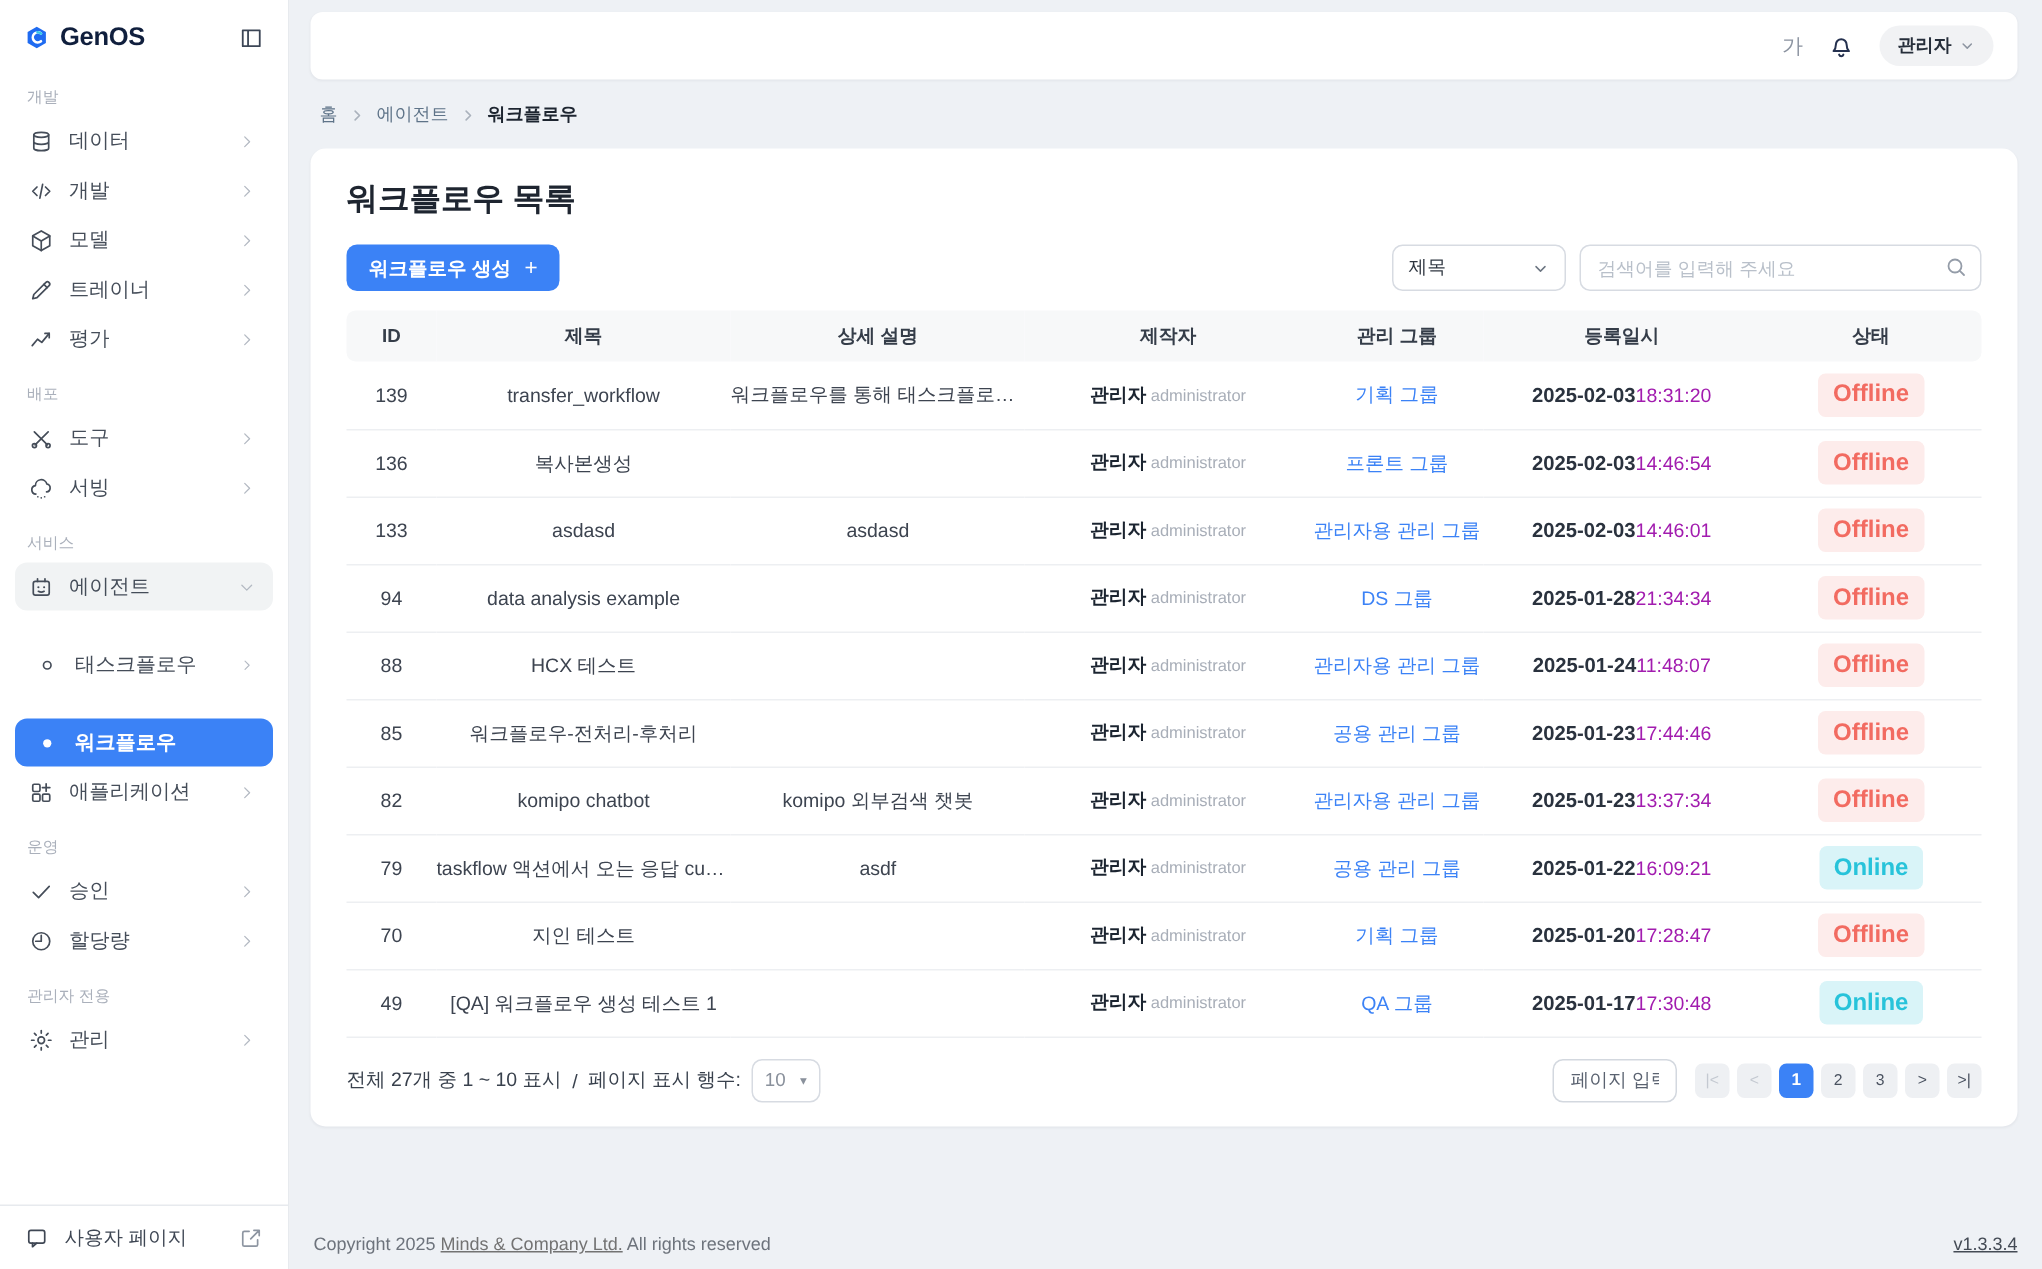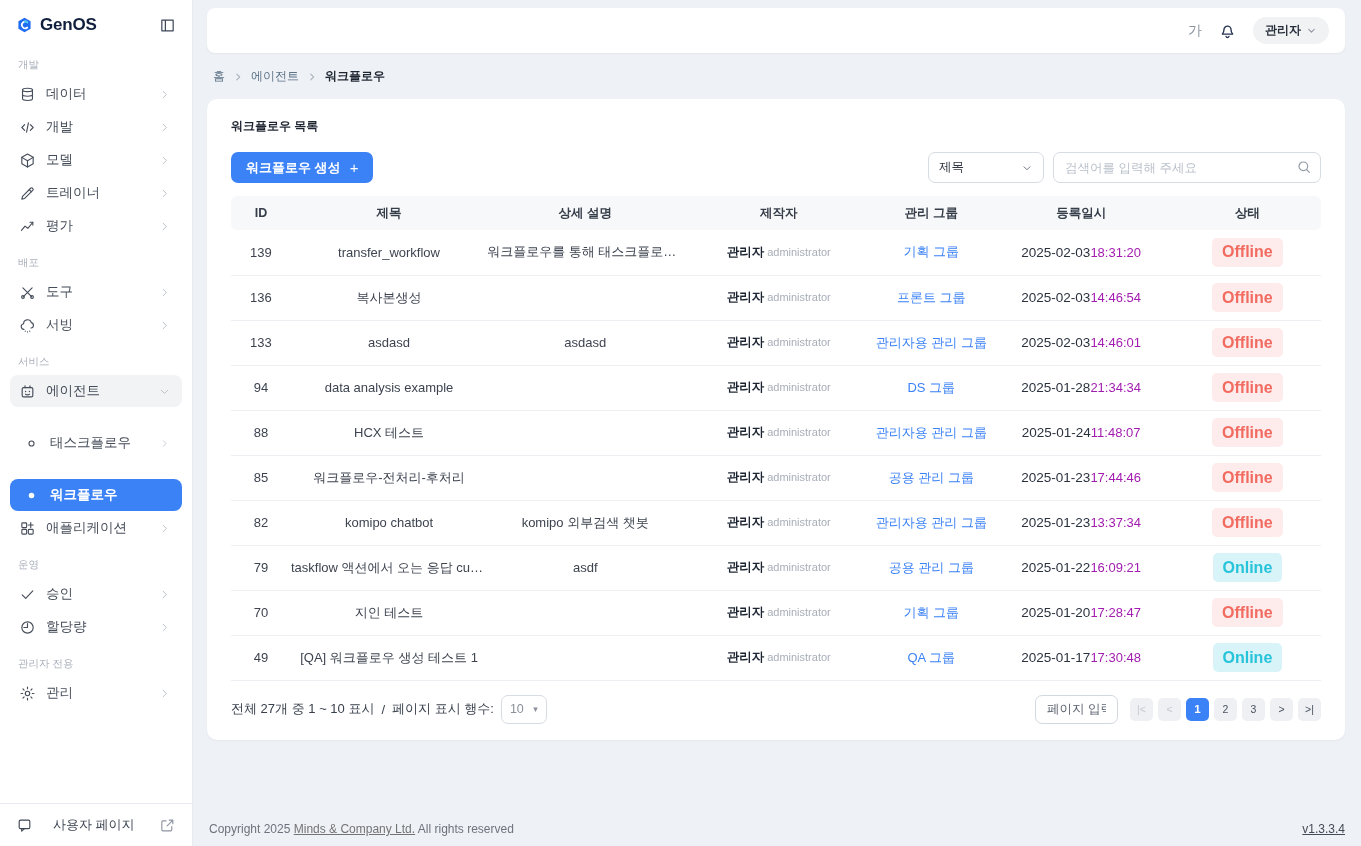--- a/index.html
+++ b/index.html
@@ -18,42 +18,42 @@
   .nav-item { display:flex; align-items:center; gap:10px; padding:7px 9px; border-radius:8px; font-size:13.5px; color:#454d59; cursor:pointer; margin:1px 0; }
   .nav-item .lbl { flex:1; }
   .nav-item .chev { color:#b4bac3; }
   .nav-item.expanded { background:#f1f3f4; }
   .nav-item.child { padding-left:13px;margin-top:20px; }
   .nav-item.child .ic svg { width:11px; height:11px; }
   .nav-item.active { background:#3b82f6; color:#fff; font-weight:700; }
   .ic { display:flex; align-items:center; justify-content:center; width:17px; }
   .ic svg { width:17px; height:17px; }
   .ic.chev svg { width:13px; height:13px; }
-  .sidebar-footer { border-top:1px solid #e7eaee; padding:12px 16px; display:flex; align-items:center; gap:20px; font-size:13px; color:#3f4754; cursor:pointer; }
+  .sidebar-footer { border-top:1px solid #e7eaee; padding:12px 16px; display:flex; align-items:center; gap:10px; font-size:13px; color:#3f4754; cursor:pointer; }
   .sidebar-footer .ext { margin-left:auto; color:#8d95a1; }
 
   
   .main { flex:1; display:flex; flex-direction:column; min-width:0; }
   .topbar { margin:8px 16px 0 14px; height:45px; background:#fff; border-radius:8px; box-shadow:0 1px 2px rgba(16,24,40,.05); display:flex; align-items:center; justify-content:flex-end; gap:16px; padding:0 16px; }
   .font-size-btn { font-size:14px; color:#8b93a0; cursor:pointer; }
   .bell { color:#25314f; cursor:pointer; display:flex; }
   .bell svg { width:19px; height:19px; }
   .profile { display:flex; align-items:center; gap:5px; background:#f1f2f4; border:none; border-radius:15px; height:27px; padding:0 12px; font-size:12px; font-weight:700; color:#262e3a; cursor:pointer; font-family:inherit; }
   .profile .chev { color:#8d95a1; display:flex; }
   .profile .chev svg { width:11px; height:11px; }
 
   .breadcrumb { display:flex; align-items:center; gap:8px; font-size:12px; padding:15px 16px 8px 20px; }
   .breadcrumb .bc { color:#5e7388; cursor:pointer; }
   .breadcrumb .bc.mid { color:#5e7388; }
   .breadcrumb .bc.current { color:#1d2530; font-weight:700; cursor:default; }
   .breadcrumb .sep { color:#aab2bc; display:flex; }
   .breadcrumb .sep svg { width:10px; height:10px; }
 
   .card { margin:6px 16px 0 14px; background:#fff; border-radius:10px; box-shadow:0 1px 2px rgba(16,24,40,.05); padding:19px 24px 16px 24px; }
-  .page-title { font-size:12px; font-weight:700; color:#1e2530; margin-bottom:17px; }
+  .page-title { font-size:21px; font-weight:700; color:#1e2530; margin-bottom:17px; }
   .toolbar { display:flex; justify-content:space-between; align-items:center; margin-bottom:13px; }
   .create-btn { background:#3b82f6; color:#fff; border:none; border-radius:7px; height:31px; padding:0 15px; font-size:13px; font-weight:700; display:flex; align-items:center; gap:9px; cursor:pointer; font-family:inherit; }
   .create-btn .plus { font-weight:400; font-size:15px; }
   .filters { display:flex; gap:9px; }
   .select { border:1px solid #d7dbe2; border-radius:7px; height:31px; display:flex; align-items:center; justify-content:space-between; padding:0 10px; font-size:12.5px; color:#2f3640; cursor:pointer; background:#fff; }
   .select .chev { color:#6d7682; display:flex; }
   .select .chev svg { width:12px; height:12px; }
   .field-select { width:116px; }
   .search-box { position:relative; width:268px; }
   .search-box input { width:100%; height:31px; border:1px solid #d7dbe2; border-radius:7px; padding:0 32px 0 11px; font-size:12.5px; color:#39414d; font-family:inherit; outline:none; }
@@ -63,21 +63,21 @@
 
   table { width:100%; border-collapse:collapse; table-layout:fixed; }
   thead th { background:#f7f8f9; font-size:12.5px; font-weight:700; color:#353d49; height:34px; text-align:center; }
   thead th:first-child { border-radius:6px 0 0 6px;text-align:center; }
   thead th:last-child { border-radius:0 6px 6px 0; }
   tbody td { height:45px; border-bottom:1px solid #edeff2; text-align:center; font-size:13px; color:#3d4450; overflow:hidden; white-space:nowrap; text-overflow:ellipsis; }
   tbody tr { cursor:pointer; }
   .creator-b { font-weight:700; font-size:12.5px; color:#1b2430; }
   .creator-sub { font-size:11px; color:#a8aeb8; margin-left:3px; }
   .cell-group { color:#3b82f6; }
-  .dt-date { font-weight:400; font-size:13.5px; color:#2a323e; }
+  .dt-date { font-weight:700; font-size:13.5px; color:#2a323e; }
   .dt-time { font-size:13px; color:#a21caf; margin-left:0; }
   .badge { display:inline-block; min-width:66px; padding:5.5px 10px; border-radius:5px; font-size:16px; font-weight:600; }
   .badge.offline { background:#fdeceb; color:#f26b61; }
   .badge.online { background:#d9f4f8; color:#27c3da; }
 
   .table-footer { display:flex; justify-content:space-between; align-items:center; margin-top:14px; font-size:13px; color:#39414d; }
   .tf-left { display:flex; align-items:center; gap:7px; }
   .rows-select { width:46px; height:29px; color:#8a919c; padding:12px 8px; }
   .tf-right { display:flex; align-items:center; gap:12px; }
   .page-input { width:83px; height:29px; border:1px solid #d3d8df; border-radius:7px; padding:0 11px; font-size:12.5px; color:#4a5260; font-family:inherit; outline:none; background:#fff; }

